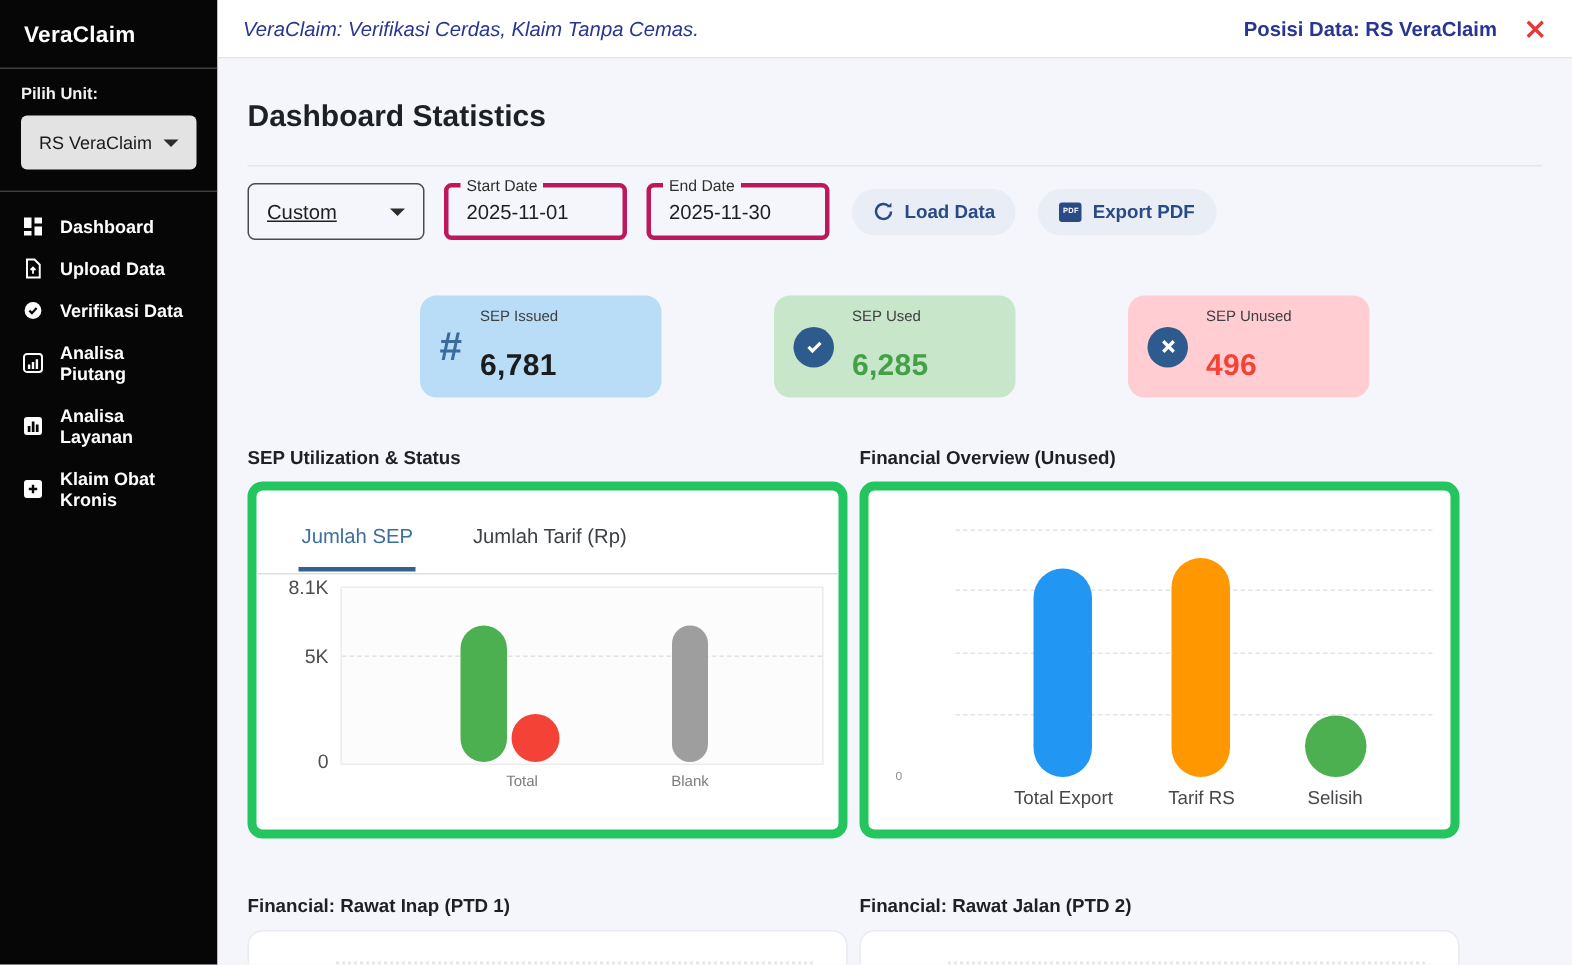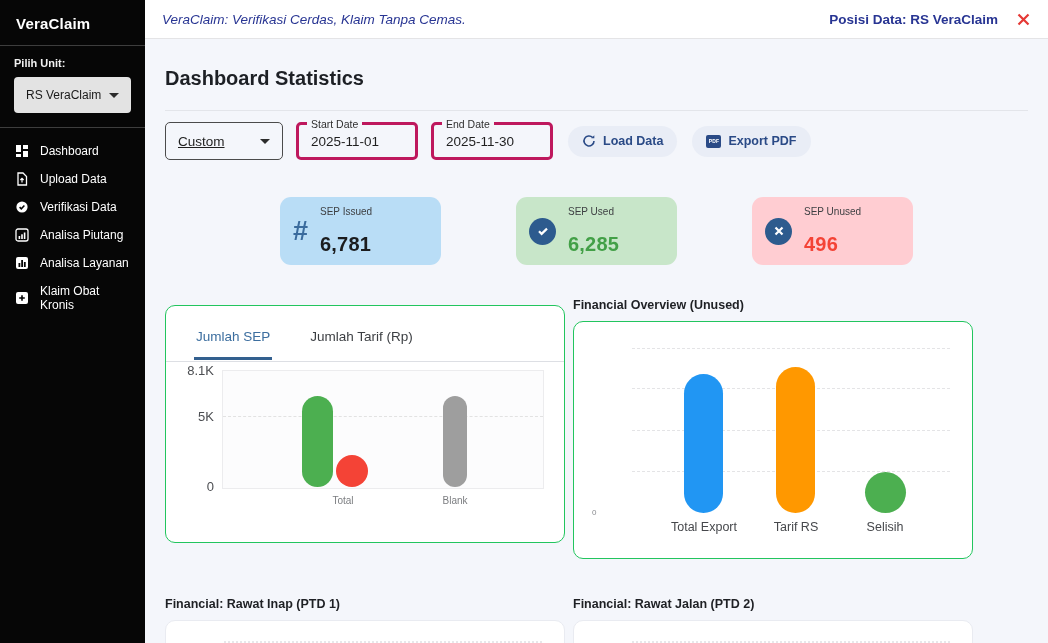--- a/index.html
+++ b/index.html
@@ -13,21 +13,21 @@
   
   .sidebar { position:absolute; left:0; top:0; width:145px; height:643px; background:#060606; color:#fff; }
   .brand { padding:15px 16px 13px; font-size:15px; font-weight:700; letter-spacing:.2px; }
   .sb-divider { border-top:1px solid #3d3d3d; margin:0; }
   .sb-user { padding:13px 14px 0; font-size:11px; font-weight:600; color:#f1f1f1; }
   .sb-unit-label { padding:11px 14px 8px; font-size:11px; font-weight:600; color:#f1f1f1; }
   .sb-select { margin:0 14px 14px; height:36px; background:#e3e3e3; border-radius:4px; color:#1a1a1a;
     font-size:12px; display:flex; align-items:center; justify-content:space-between; padding:0 12px; cursor:pointer; }
   .caret-down { width:0; height:0; border-left:5px solid transparent; border-right:5px solid transparent; border-top:5px solid #2c2c2c; }
   .menu { padding-top:9px; }
-  .menu-item { display:flex; align-items:center; gap:11px; padding:7px 15px; font-size:12px; font-weight:400; cursor:pointer; }
+  .menu-item { display:flex; align-items:center; gap:11px; padding:7px 15px; font-size:12px; font-weight:700; cursor:pointer; }
   .menu-item svg { flex:0 0 auto; }
 
   
   .topbar { position:absolute; left:145px; top:0; right:0; height:39px; background:#fff; border-bottom:1px solid #e4e4e6;
     display:flex; align-items:center; justify-content:space-between; padding:0 17px; }
   .tagline { color:#283593; font-style:italic; font-size:13.5px; }
   .topbar-right { display:flex; align-items:center; gap:18px; }
   .position-label { color:#283593; font-weight:700; font-size:13.5px; }
   .close-x { cursor:pointer; display:flex; align-items:center; }
 
@@ -55,21 +55,21 @@
   .stat-label { font-size:10px; color:#3d3f42; margin-bottom:16px; }
   .stat-value { font-size:20px; font-weight:700; letter-spacing:.2px; }
   .val-dark { color:#1b1c1e; } .val-green { color:#43a047; } .val-red { color:#f44336; }
   .hash-glyph { font-size:27px; font-weight:600; color:#3a6b9d; line-height:1; }
   .icon-circle { width:27px; height:27px; border-radius:50%; background:#2d5b8e; display:flex; align-items:center; justify-content:center; }
 
   
   .charts-row { margin-top:33px; display:flex; gap:8px; }
   .chart-col { width:400px; }
   .chart-section-title { font-size:12.5px; font-weight:700; color:#1e2024; height:16px; }
-  .chart-card { margin-top:7px; background:#fff; border:1px solid #22c55e; border-radius:10px; height:238px; position:relative; }
+  .chart-card { margin-top:7px; background:#fff; border:6px solid #22c55e; border-radius:10px; height:238px; position:relative; }
 
   .tabs { position:absolute; top:23px; left:28px; display:flex; gap:36px; z-index:2; }
   .tab { font-size:13.5px; color:#3c3f43; padding:0 2px 13px; cursor:pointer; }
   .tab.active { color:#3c6e9f; border-bottom:3px solid #33608f; }
   .tabs-baseline { position:absolute; top:55px; left:0; right:0; border-top:1px solid #dddfe4; }
 
   .plot1 { position:absolute; left:56px; top:64px; width:322px; height:119px; border:1px solid #ececee; background:#fcfcfd; }
   .plot1 .grid-5k { position:absolute; left:0; right:0; top:45px; border-top:1px dashed #e2e2e2; }
   .ytick { position:absolute; right:100%; margin-right:9px; font-size:13px; color:#4c4e52; white-space:nowrap; }
   .yt-top { top:-8px; } .yt-mid { top:38px; } .yt-zero { top:108px; }
@@ -219,20 +219,21 @@
       <div class="stat-texts">
         <span class="stat-label">SEP Unused</span>
         <span class="stat-value val-red">496</span>
       </div>
     </div>
   </div>
 
   <div class="charts-row">
 
     <div class="chart-col">
+      <div class="chart-section-title">SEP Utilization &amp; Status</div>
       <div class="chart-card">
         <div class="tabs">
           <span class="tab active">Jumlah SEP</span>
           <span class="tab">Jumlah Tarif (Rp)</span>
         </div>
         <div class="tabs-baseline"></div>
         <div class="plot1">
           <span class="ytick yt-top">8.1K</span>
           <span class="ytick yt-mid">5K</span>
           <span class="ytick yt-zero">0</span>

